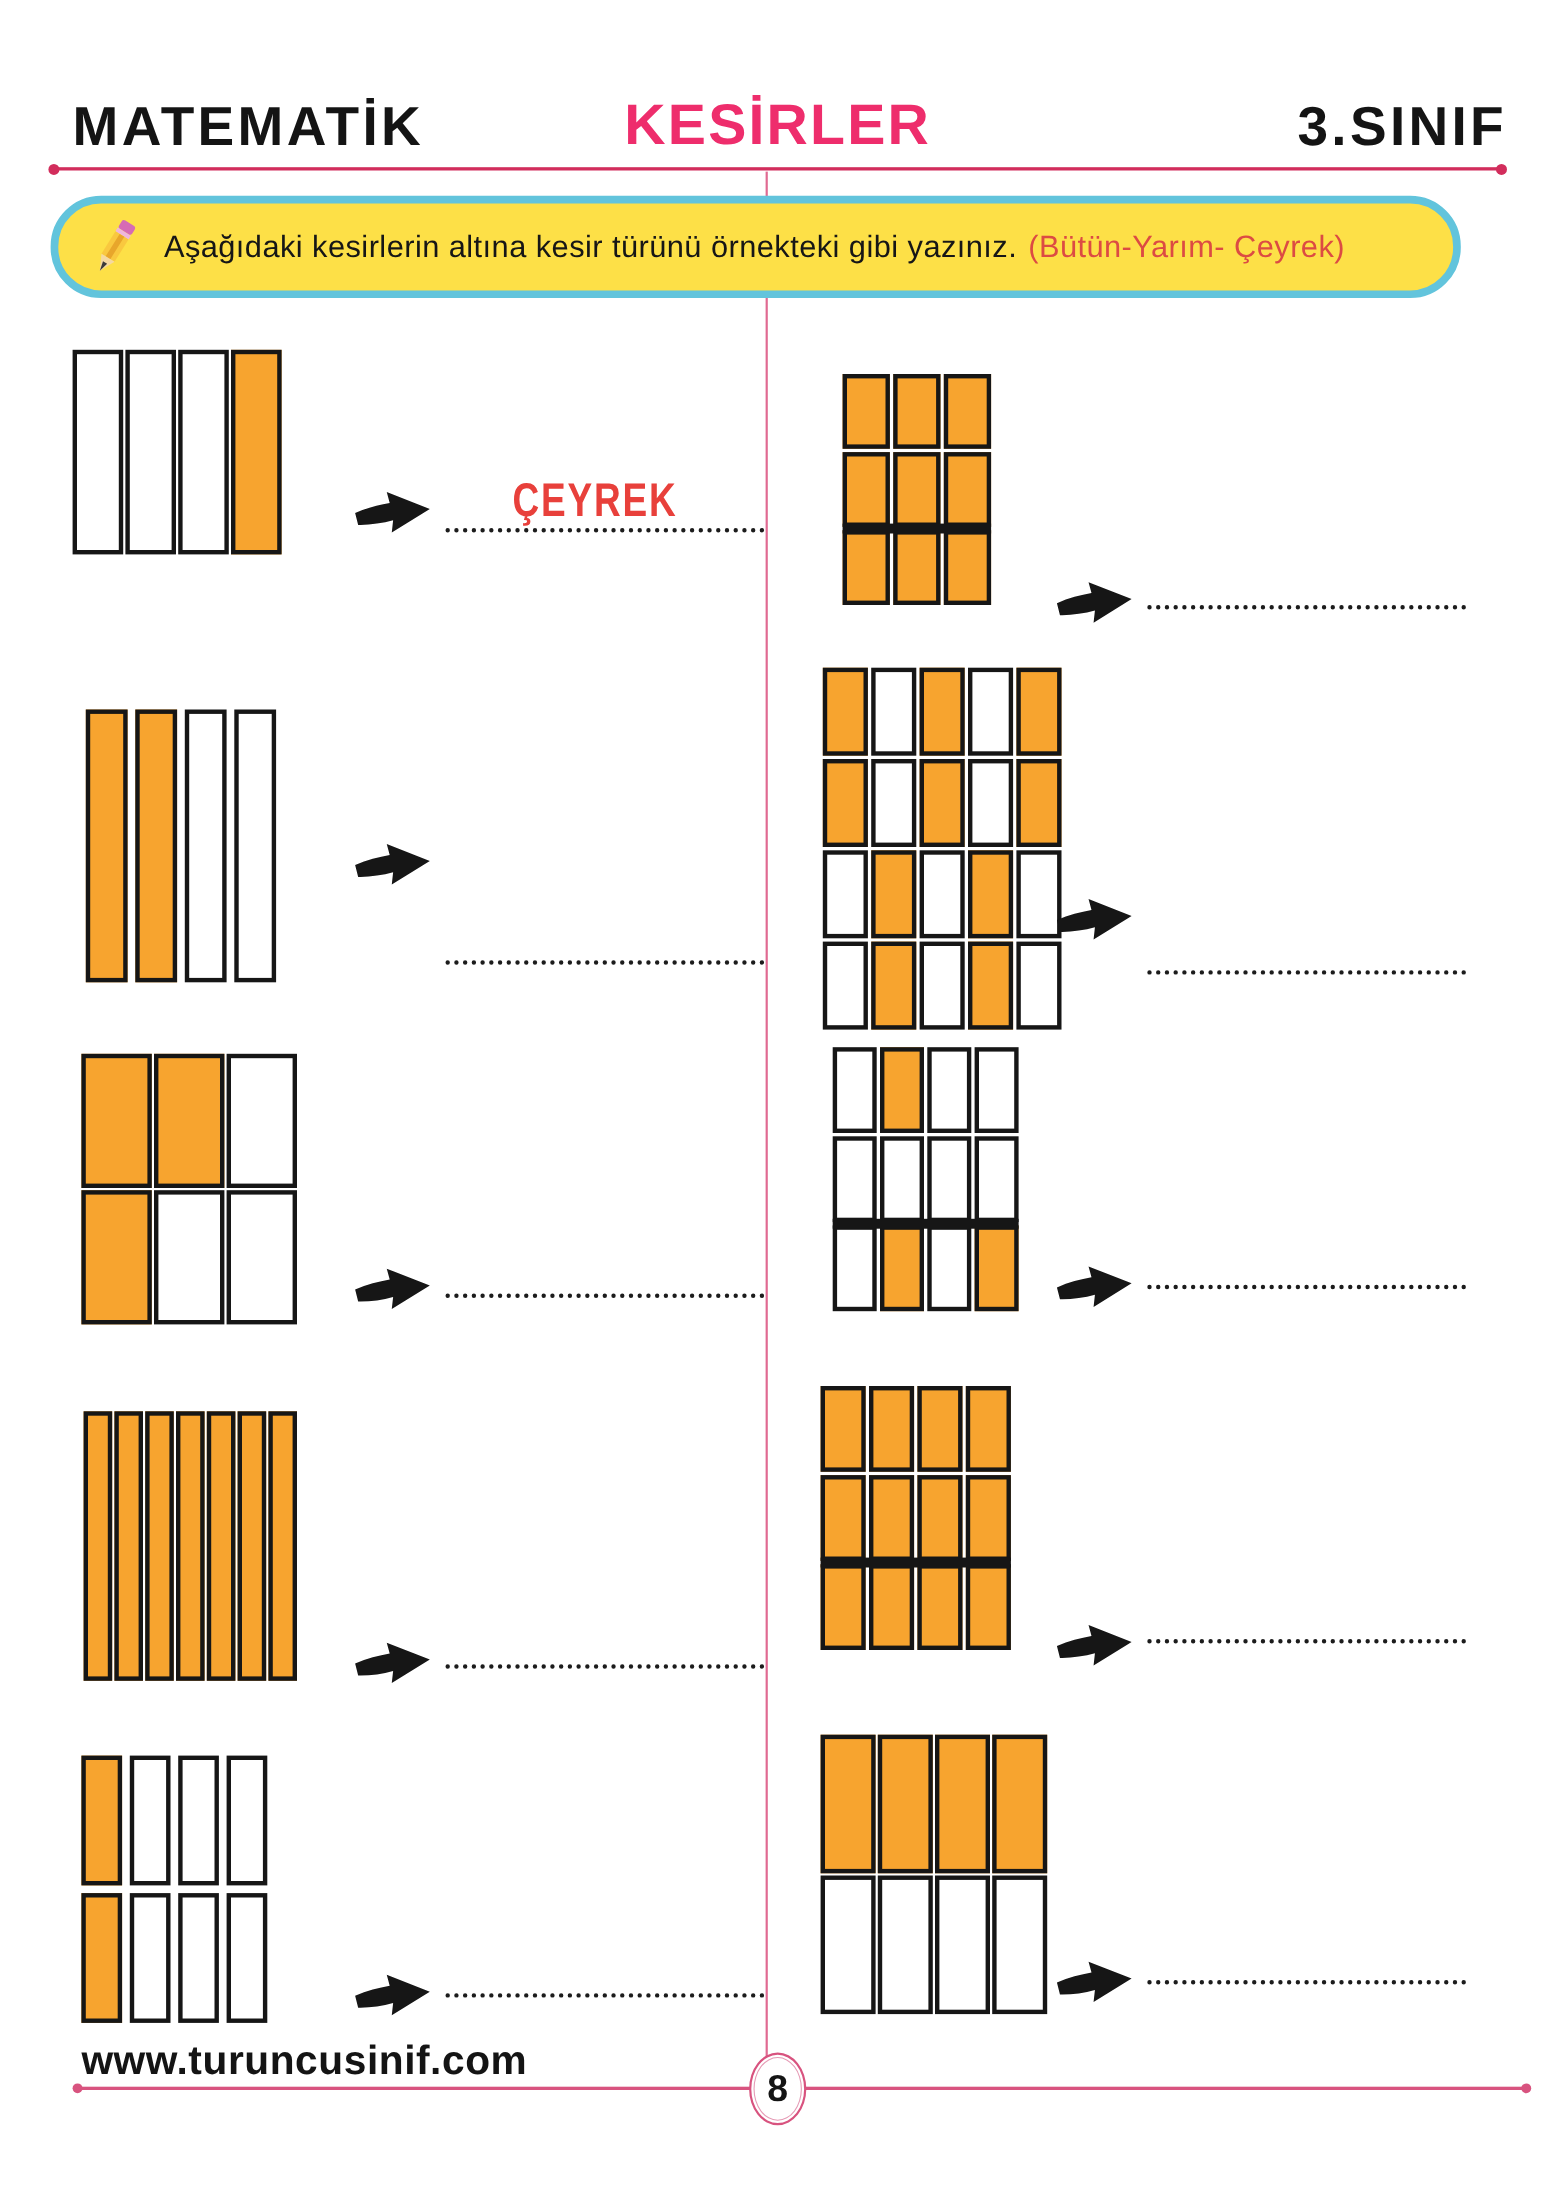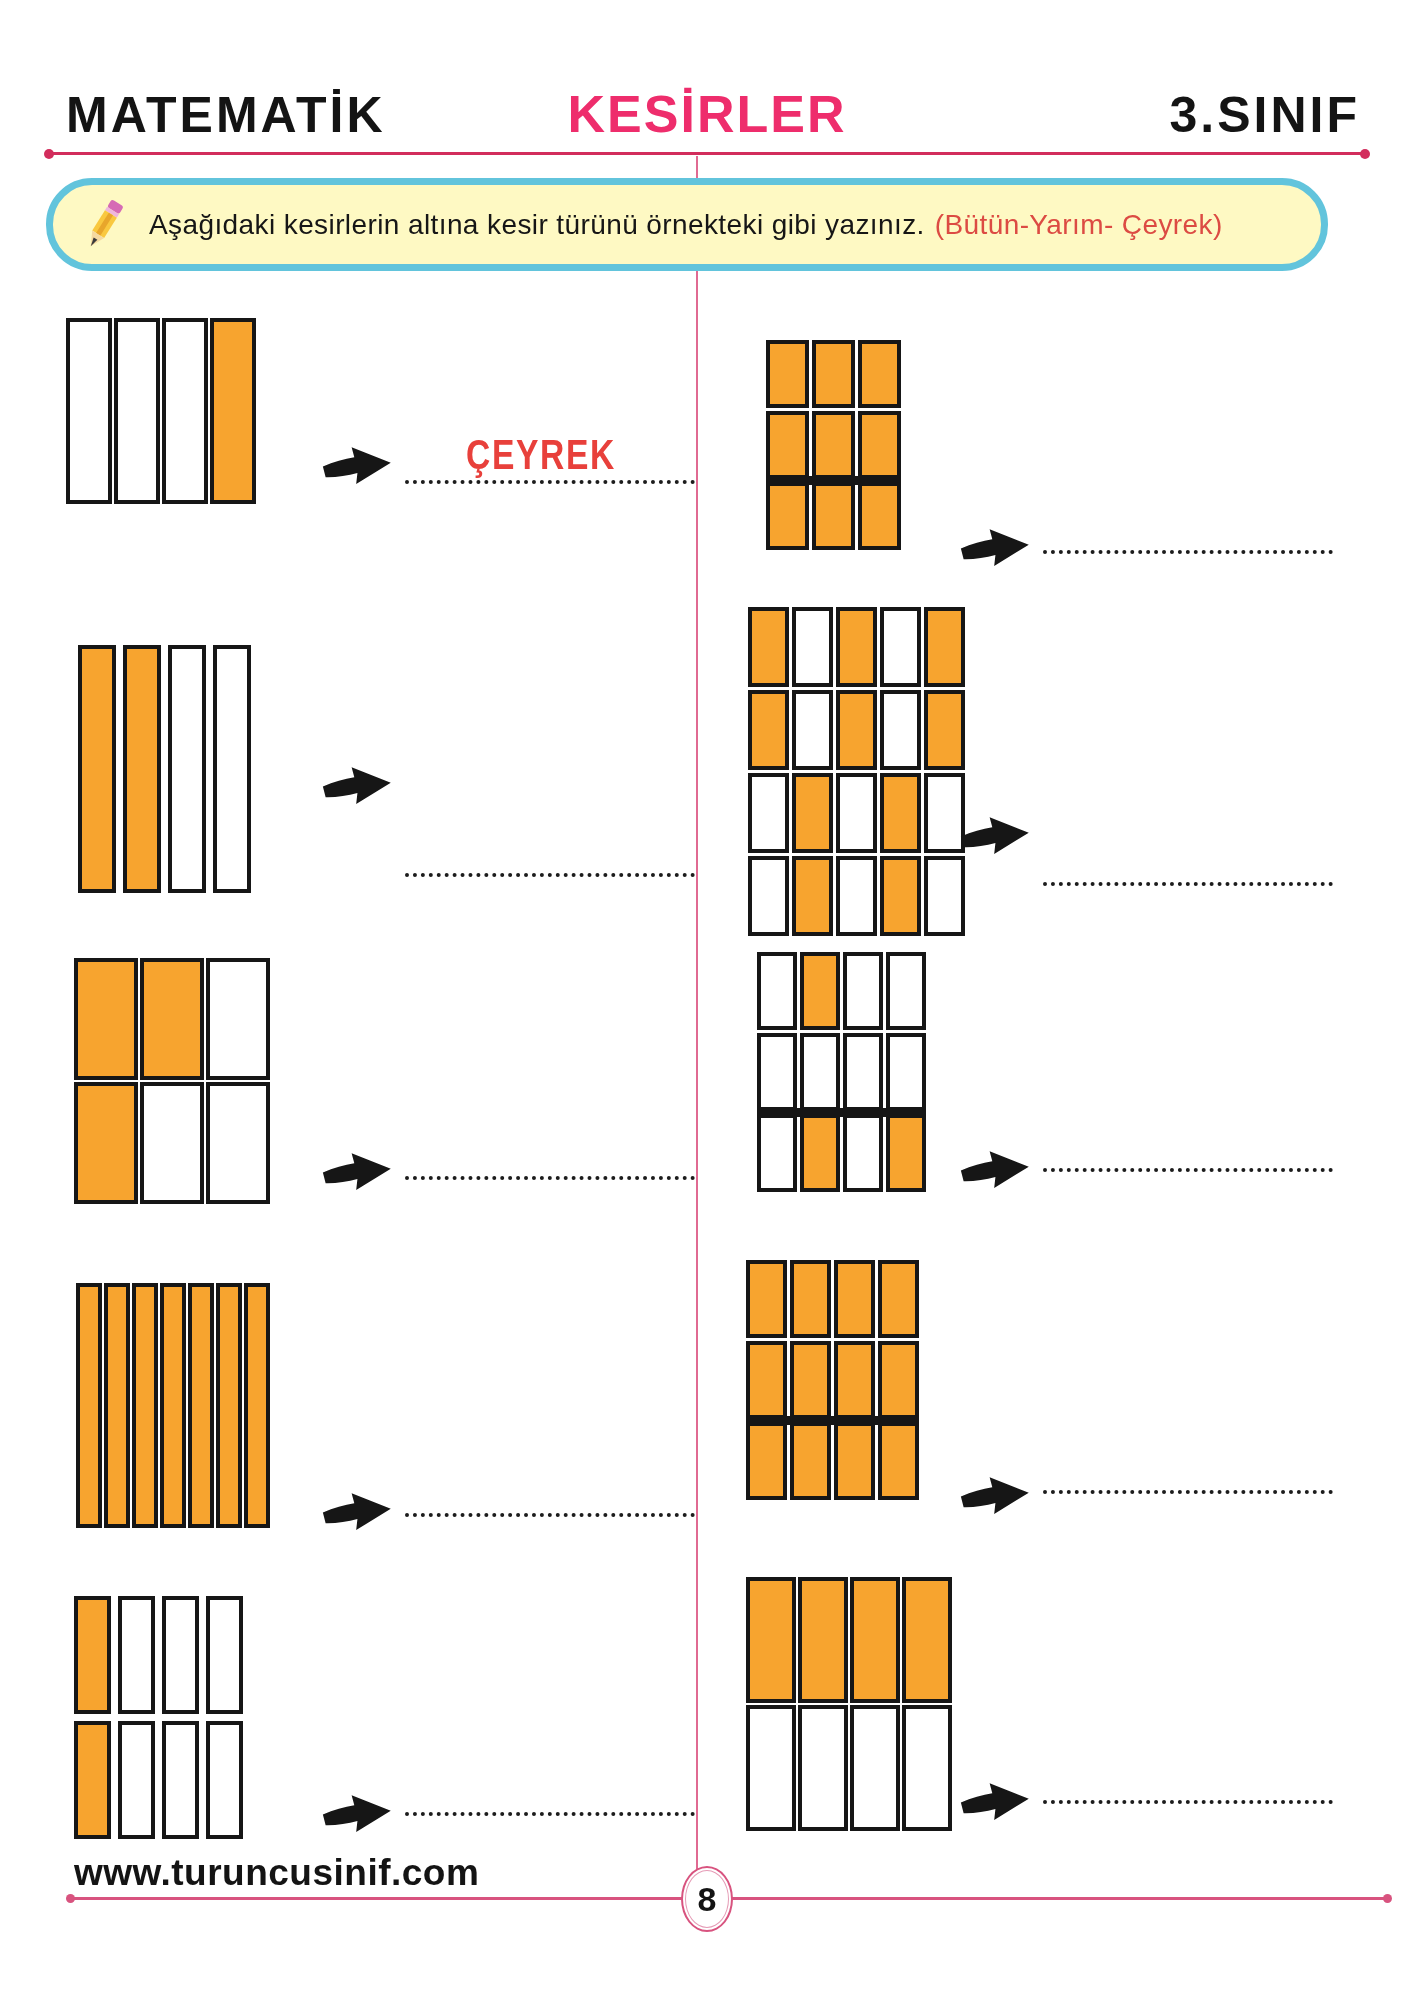--- a/index.html
+++ b/index.html
@@ -10,21 +10,21 @@
   .abs{position:absolute;}
   
   .hdr{font-weight:bold;color:#141414;letter-spacing:3px;font-size:50px;white-space:nowrap;}
   .hdr-center{color:#EE2D6C;font-size:52px;letter-spacing:2px;}
   .rule{height:3px;background:#D22D5C;}
   .rule .dot{position:absolute;top:-3.5px;width:10px;height:10px;border-radius:50%;background:#D22D5C;}
   .rule .dot.l{left:-4px}.rule .dot.r{right:-4px}
   .vline{width:2px;background:#E06A92;}
   
   .ibox{
-    box-sizing:border-box;border:7px solid #62C4DC;border-radius:46px;background:#fef9c3;
+    box-sizing:border-box;border:7px solid #62C4DC;border-radius:46px;background:#fde047;
     display:flex;align-items:center;padding:0 28px;gap:22px;
   }
   .ibox .txt{font-size:28px;color:#161616;letter-spacing:.4px;white-space:nowrap;}
   .ibox .hint{color:#DC4B43;margin-left:10px;}
   
   .grid{position:absolute;display:grid;}
   .cell{box-sizing:border-box;border:4px solid #161616;background:#fff;}
   .cell.f{background:#F7A42F;}
   .divbar{position:absolute;background:#161616;height:9px;}
   .arrow{position:absolute;transform:rotate(-4deg);}
@@ -48,21 +48,21 @@
     font-weight:bold;font-size:34px;color:#141414;
   }
 </style>
 </head>
 <body>
 
 <div class="page">
 
   <div class="abs hdr" style="left:66px;top:86px;">MATEMATİK</div>
   <div class="abs hdr hdr-center" style="left:0;top:84px;width:1414px;text-align:center;">KESİRLER</div>
-  <div class="abs hdr" style="right:54px;top:86px;text-align:right;">3.SINIF</div>
+  <div class="abs hdr" style="right:44px;top:86px;text-align:right;">3.SINIF</div>
 
   <div class="abs rule" style="left:48px;top:152px;width:1318px;">
     <div class="dot l"></div>
     <div class="dot r"></div>
   </div>
 
   <div class="abs vline" style="left:696px;top:156px;height:1736px;"></div>
 
   <div class="abs ibox" style="left:46px;top:178px;width:1282px;height:93px;">
     <span style="display:inline-flex;">

